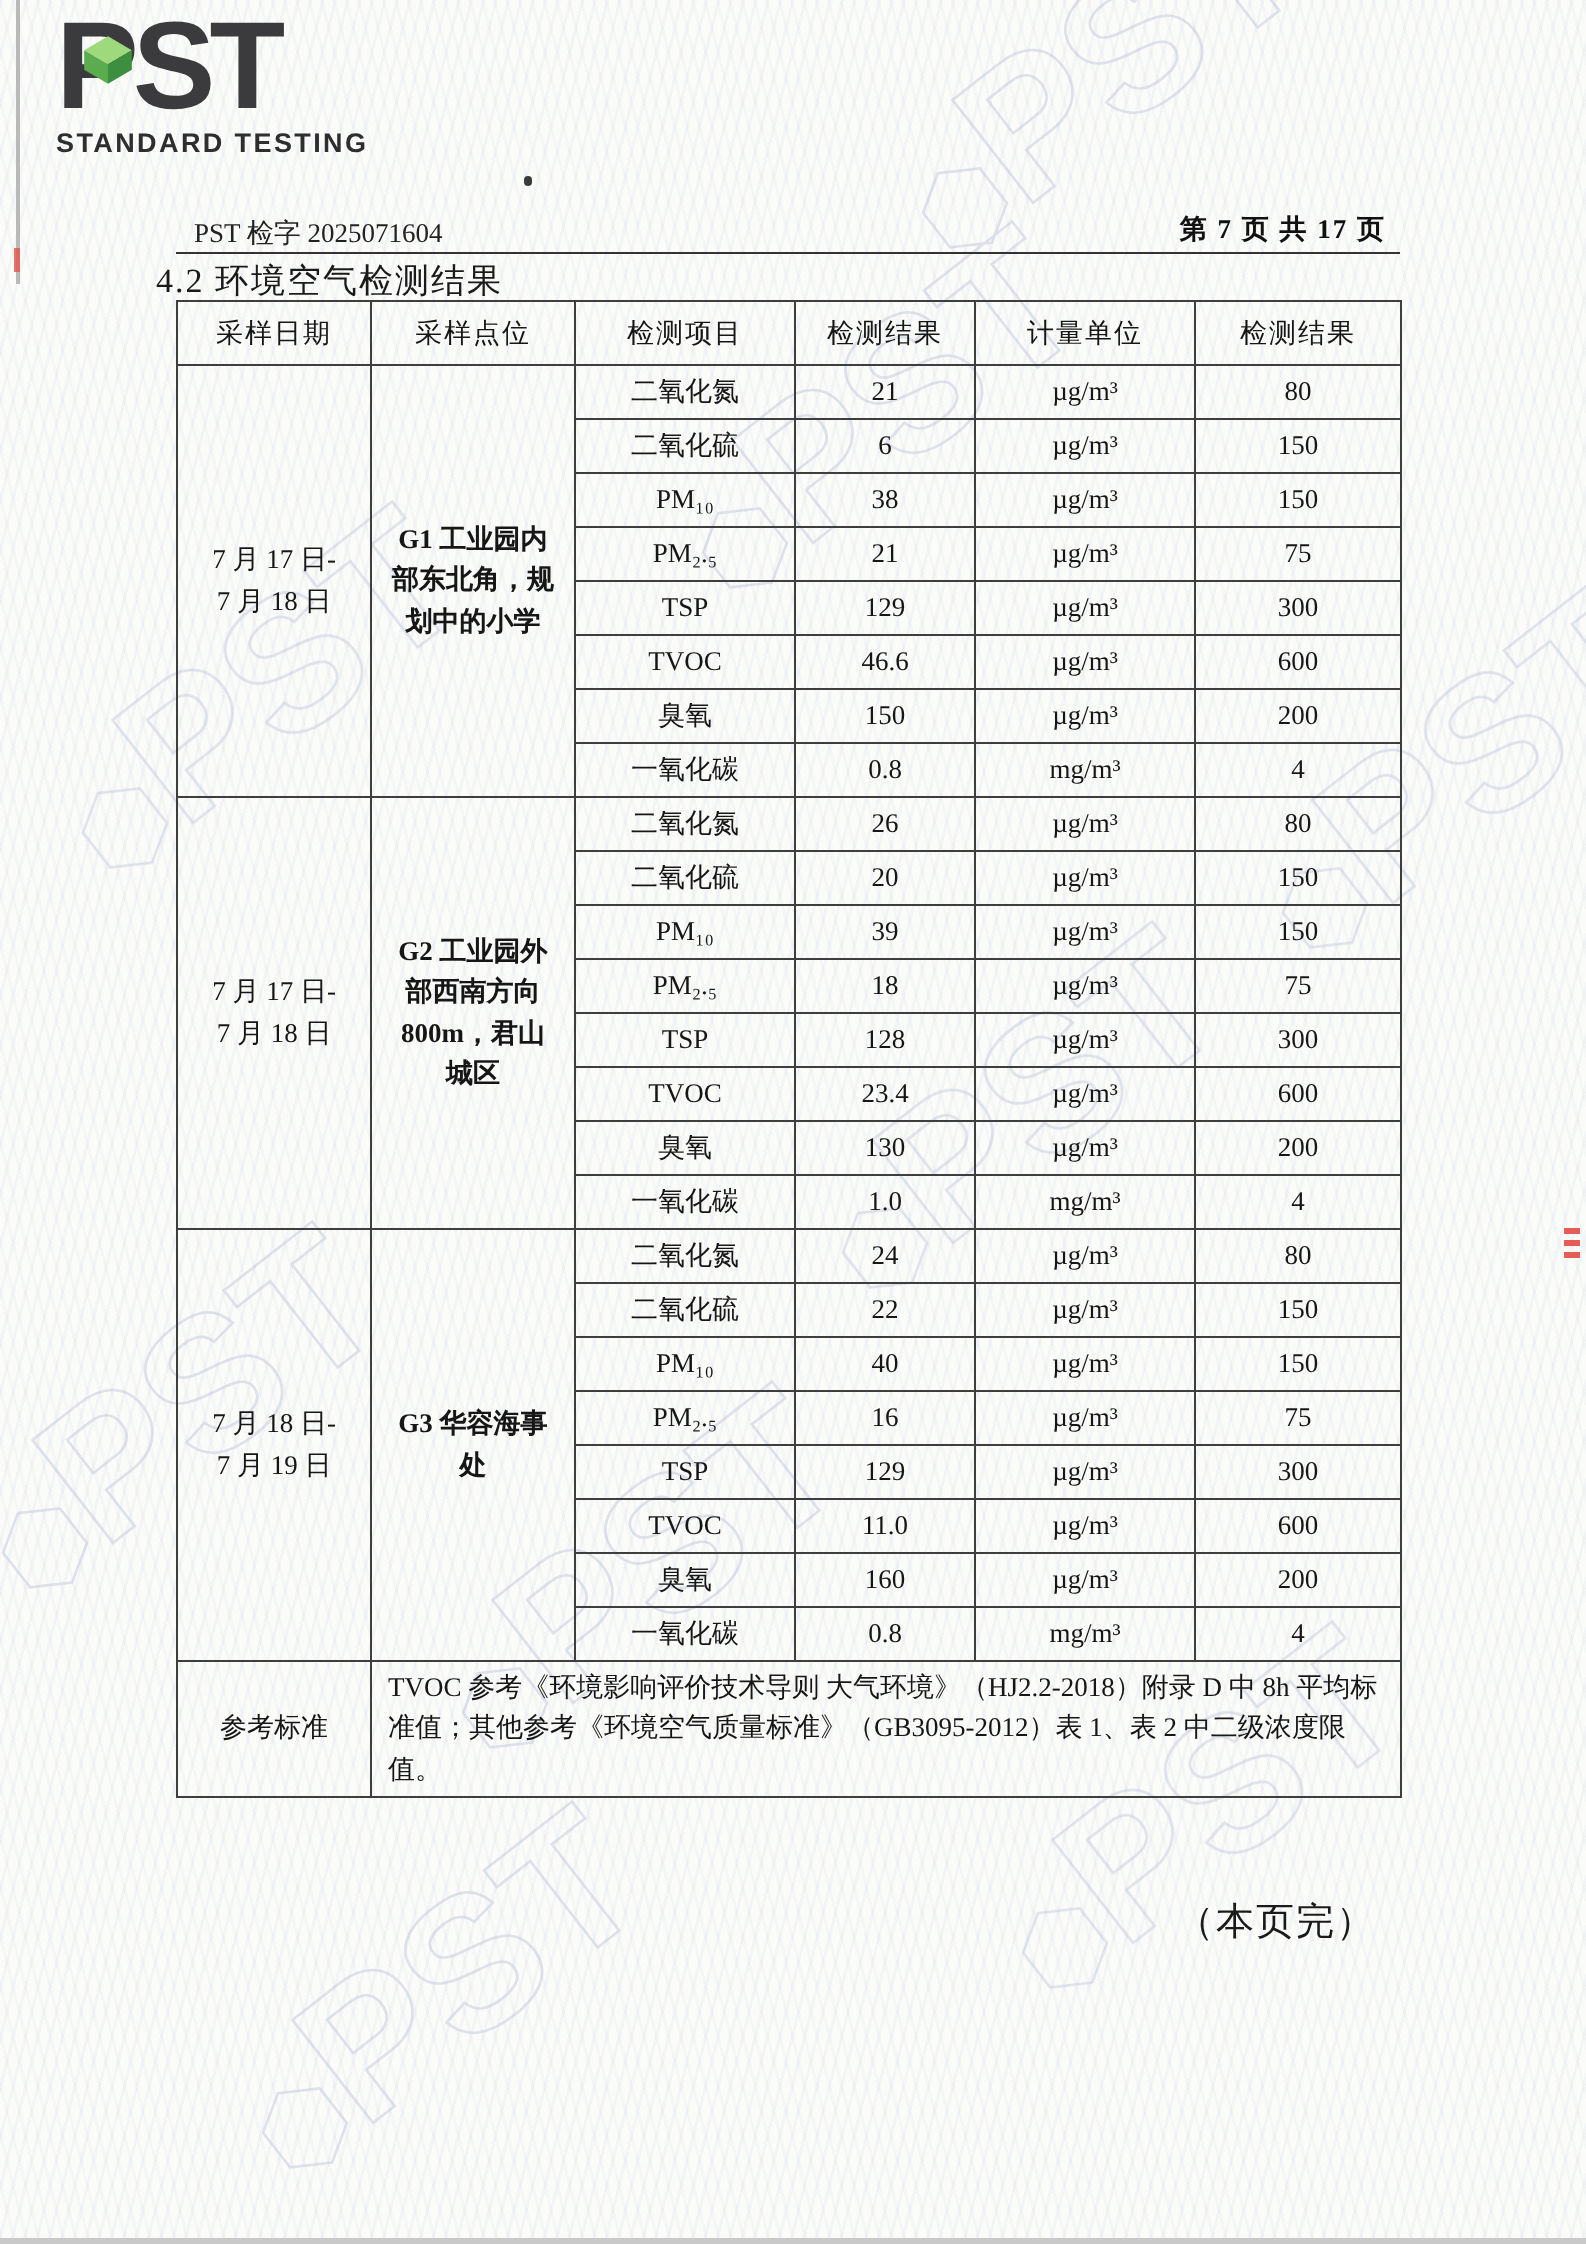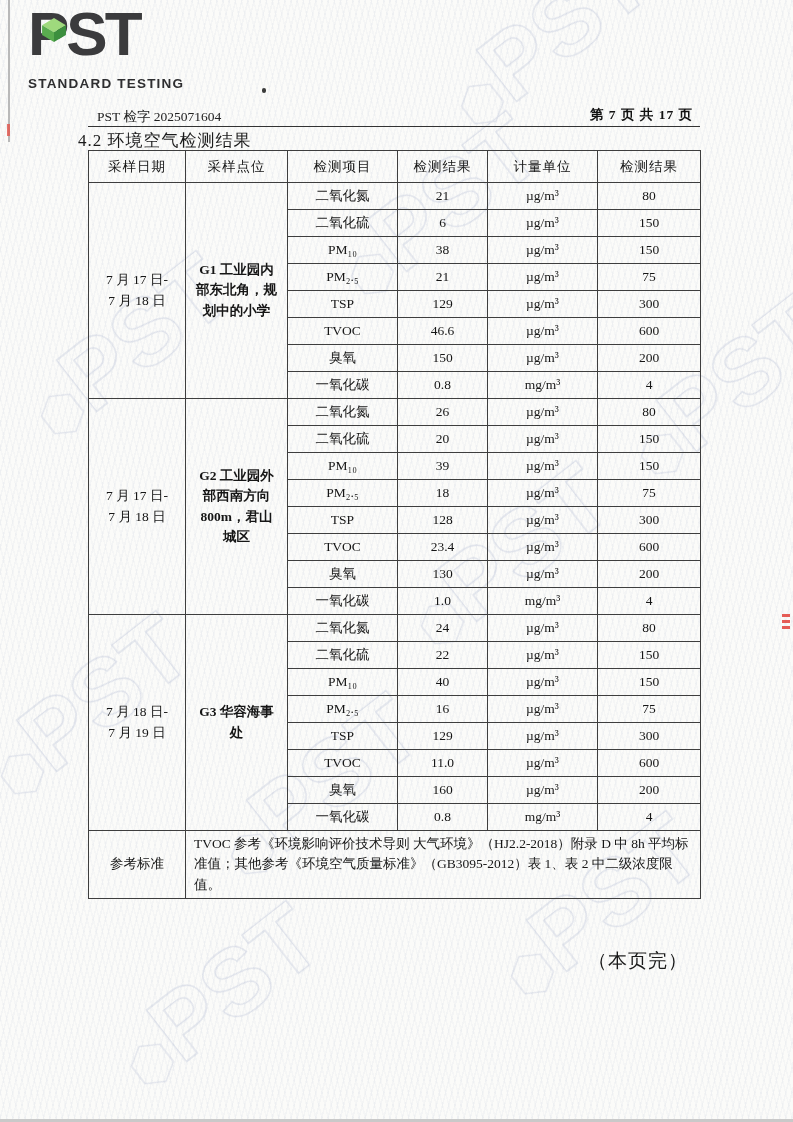--- a/index.html
+++ b/index.html
@@ -29,21 +29,21 @@
 
   
   .logo-top { position:absolute; left:28px; top:6px; }
   .logo-letters {
     font-family:"Liberation Sans","DejaVu Sans",sans-serif;
     font-weight:700; font-size:62px; line-height:56px;
     letter-spacing:-3px; color:#3b3b3d; transform:scaleY(1.0);
   }
   .logo-sub {
     font-family:"Liberation Sans","DejaVu Sans",sans-serif;
-    font-weight:700; font-size:13.5px; letter-spacing:1.2px; color:#2e2e30; margin-top:14px;
+    font-weight:700; font-size:13.5px; letter-spacing:1.2px; color:#2e2e30; margin-top:2px;
   }
   .cube { position:absolute; }
 
   
   .doc-no { position:absolute; left:97px; top:108px; font-size:13.5px; color:#222; }
   .page-ind { position:absolute; right:100px; top:106px; font-size:13.5px; font-weight:700; color:#111; letter-spacing:1px; }
   .header-rule { position:absolute; left:88px; top:126px; width:612px; height:0; border-top:1.6px solid #333; }
   .section-title { position:absolute; left:78px; top:129px; font-size:17px; color:#1a1a1a; letter-spacing:1px; }
 
   

